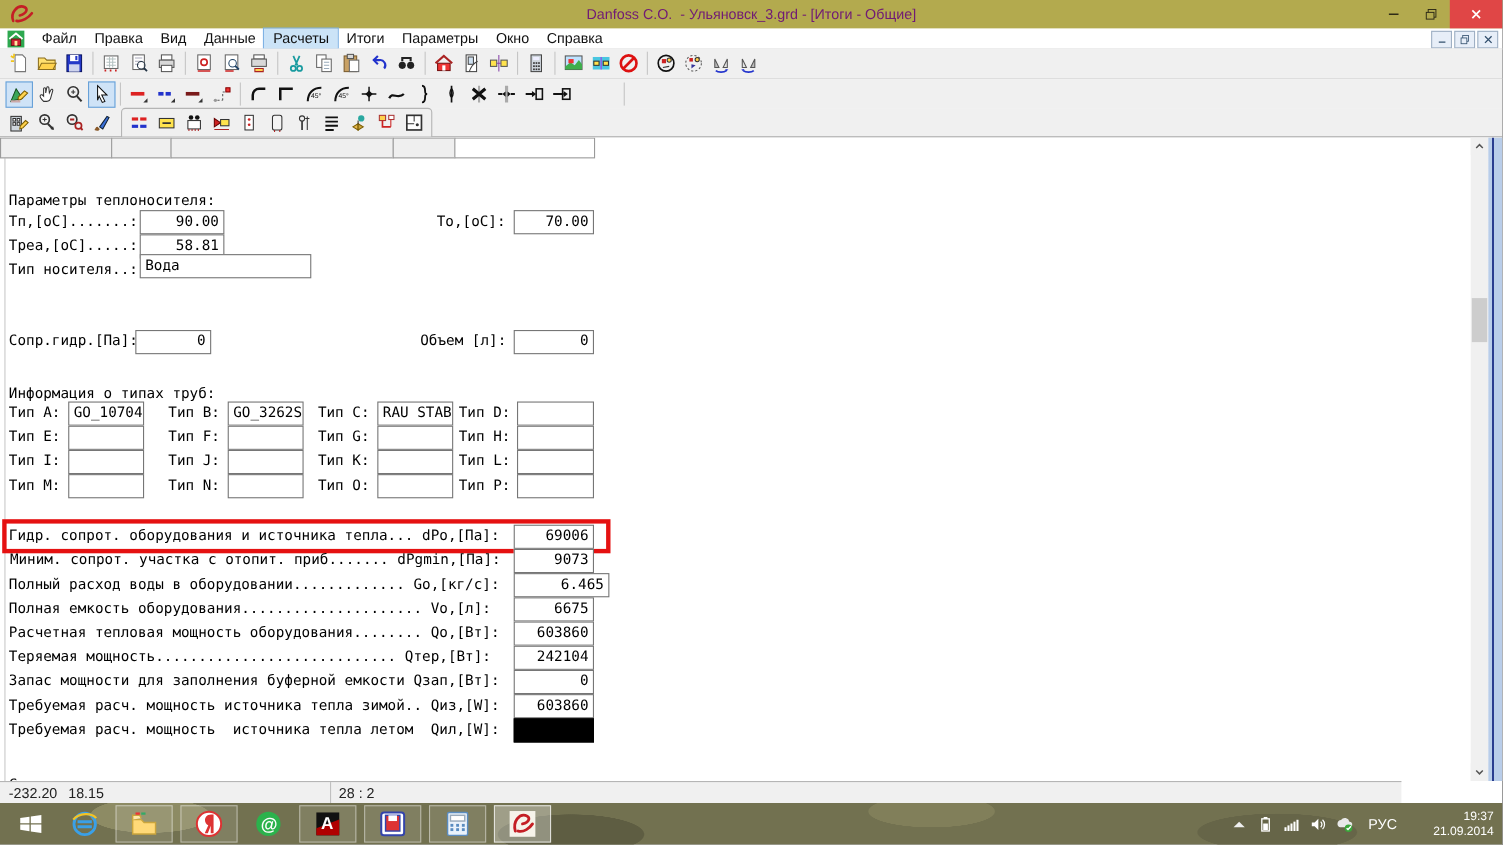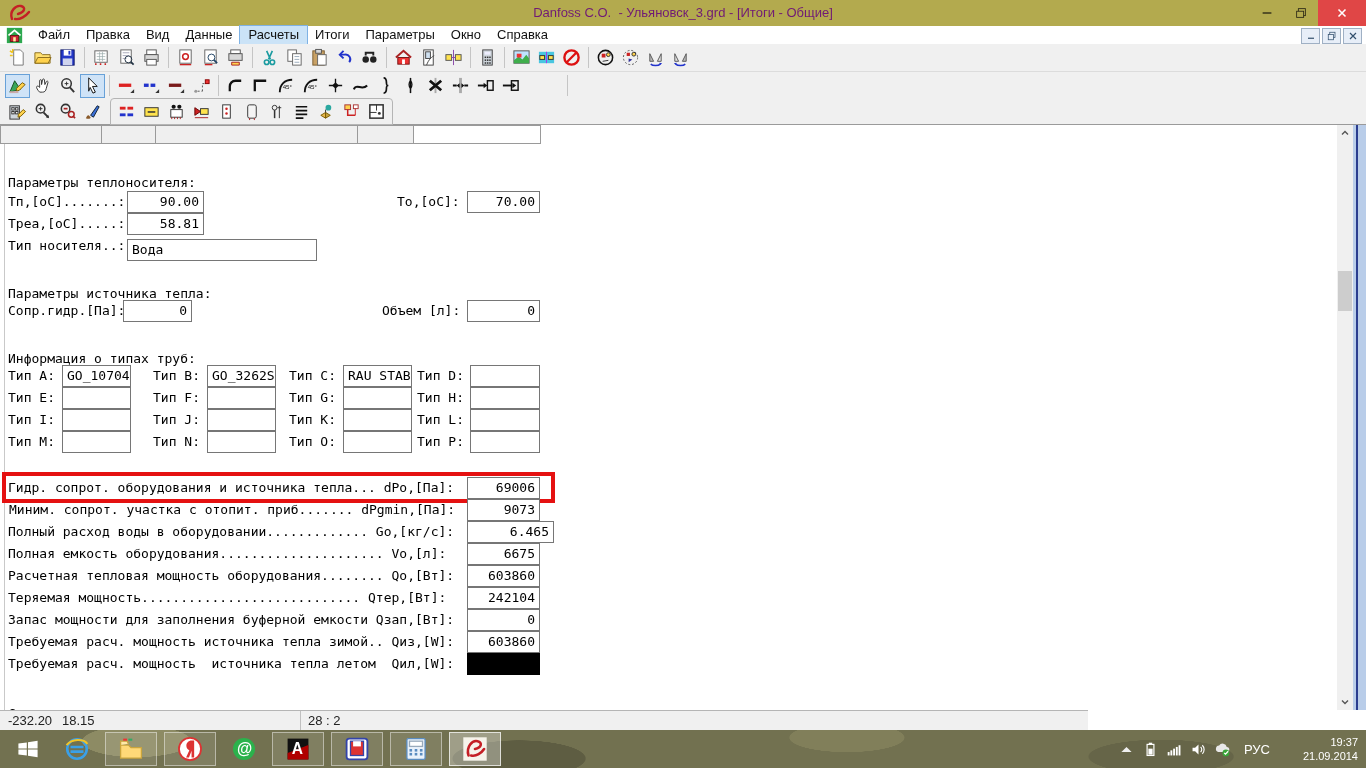--- a/index.html
+++ b/index.html
@@ -52,21 +52,21 @@
   .leftline{position:absolute;left:4px;top:0;width:1px;height:585px;background:#c9c9c9;}
   
   .vscroll{position:absolute;left:1337px;top:0;width:16px;height:585px;background:#f0f0f0;}
   .vs-btn{position:absolute;left:0;width:16px;height:16px;background:#f0f0f0;display:flex;
        align-items:center;justify-content:center;cursor:pointer;}
   .vs-btn.down{bottom:0;}
   .vs-thumb{position:absolute;left:1px;top:146px;width:14px;height:40px;background:#cdcdcd;cursor:grab;}
   .right-strip{position:absolute;left:1353px;top:0;width:13px;height:585px;
        background:linear-gradient(90deg,#b9cde9 0 3px,#2a3d8f 3px 5px,#b9cde9 5px 100%);}
   
-  .statusbar{position:absolute;left:0;top:710px;width:1088px;height:20px;background:#f0f0f0;
+  .statusbar{position:absolute;left:0;top:710px;width:1274px;height:20px;background:#f0f0f0;
        border-top:1px solid #b5b5b5;font-size:13px;color:#222;}
   .sb-x{position:absolute;left:8px;top:2px;}
   .sb-y{position:absolute;left:62px;top:2px;}
   .sb-divider{position:absolute;left:300px;top:0;width:1px;height:20px;background:#c0c0c0;}
   .sb-cell{position:absolute;left:308px;top:2px;}
   
   .taskbar{position:absolute;left:0;top:730px;width:1366px;height:38px;background:
     radial-gradient(ellipse 90px 26px at 10% 30%, #8d8b64 0 60%, transparent 61%),
     radial-gradient(ellipse 110px 30px at 38% 75%, #5e5d42 0 60%, transparent 61%),
     radial-gradient(ellipse 95px 24px at 62% 20%, #817f5a 0 60%, transparent 61%),
@@ -726,23 +726,22 @@
     <div class="tfrag white" style="left:413px;width:128px"></div>
 
     <div class="mono heading" style="top:47px">Параметры теплоносителя:</div>
     <div class="mono lbl" style="top:66px;left:8px">Тп,[оС].......:</div>
     <div class="field num" style="top:66px;left:127px;width:77px">90.00</div>
     <div class="mono lbl" style="top:66px;left:397px">То,[оС]:</div>
     <div class="field num" style="top:66px;left:467px;width:73px">70.00</div>
     <div class="mono lbl" style="top:88px;left:8px">Треа,[оС].....:</div>
     <div class="field num" style="top:88px;left:127px;width:77px">58.81</div>
     <div class="mono lbl" style="top:110px;left:8px">Тип носителя..:</div>
-    <div class="field" style="top:114px;left:127px;width:190px">Вода</div>
-
-    <div class="mono heading" style="top:158px">Параметры источника тепла:</div>
+    <div class="field" style="top:106px;left:127px;width:156px">Вода</div>
+
     <div class="mono lbl" style="top:175px;left:8px">Сопр.гидр.[Па]:</div>
     <div class="field num" style="top:175px;left:123px;width:69px">0</div>
     <div class="mono lbl" style="top:175px;left:382px">Объем [л]:</div>
     <div class="field num" style="top:175px;left:467px;width:73px">0</div>
 
     <div class="mono heading" style="top:223px">Информация о типах труб:</div>
     <div id="pipe-grid">
         <div class="mono lbl" style="left: 8px; top: 240px;">Тип A:</div>
         <div class="field" style="left: 62px; top: 240px; width: 69px;">GO_10704</div>
         <div class="mono lbl" style="left: 153px; top: 240px;">Тип B:</div>

